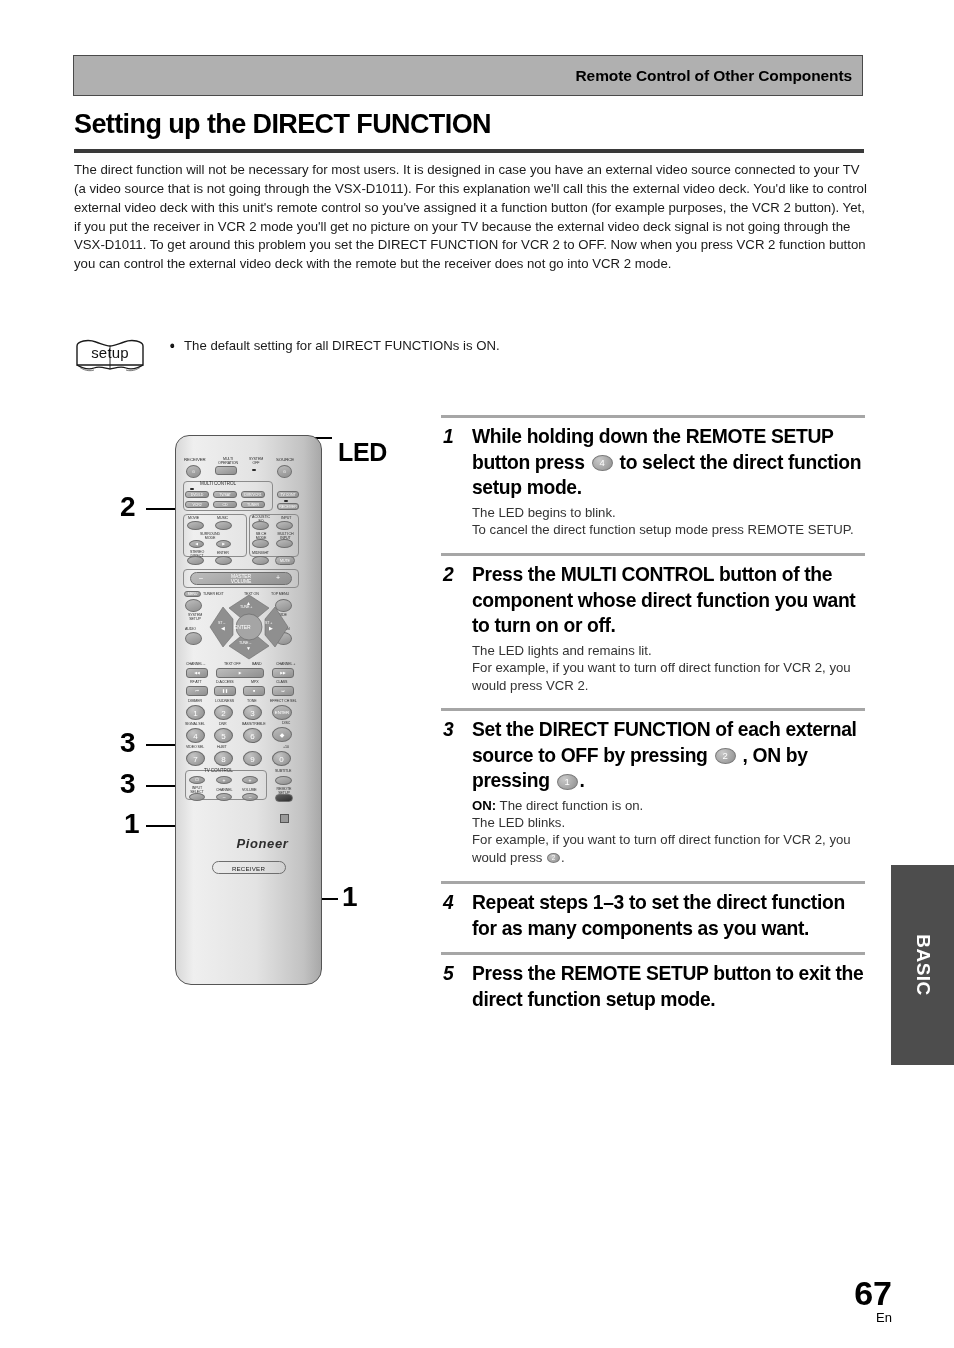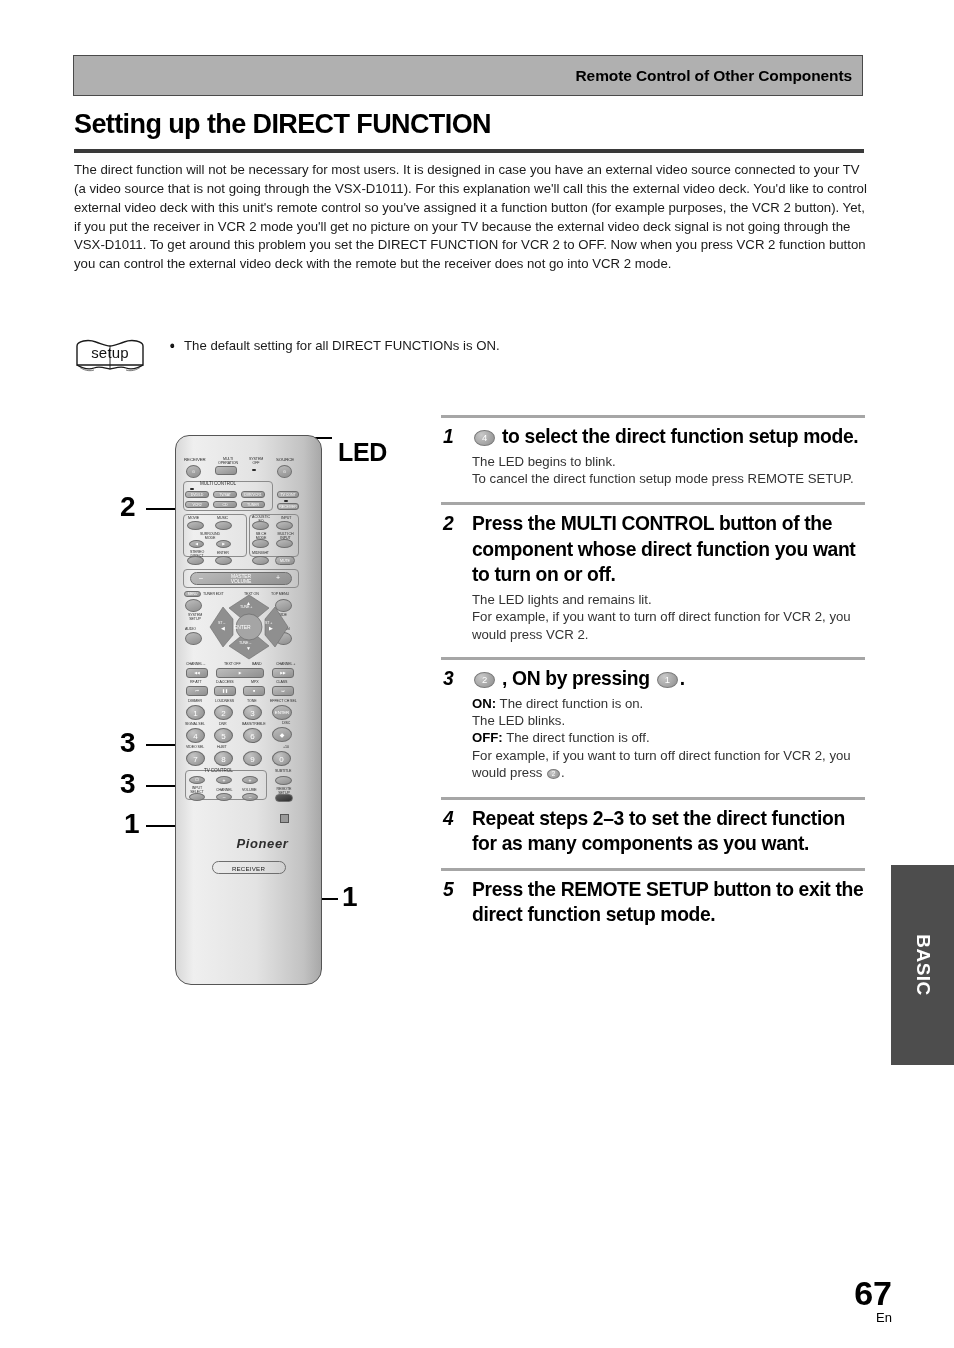--- a/index.html
+++ b/index.html
@@ -689,55 +689,54 @@
     </div>
   </div>
 </div>
 
 <div id="steps">
 
   <div class="step">
     <div class="rule"></div>
     <div class="step-head">
       <span class="step-num">1</span>
-      <span class="keybadge"><i>4</i></span><span> to select the direct function setup mode.</span>
+      <span>While holding down the REMOTE SETUP button press </span><span class="keybadge"><i>4</i></span><span> to select the direct function setup mode.</span>
     </div>
     <div class="step-body" style="white-space:pre-line;">The LED begins to blink.
 To cancel the direct function setup mode press REMOTE SETUP.</div>
   </div>
 
   <div class="step" style="margin-top:15px;">
     <div class="rule"></div>
     <div class="step-head">
       <span class="step-num">2</span>
       <span>Press the MULTI CONTROL button of the component whose direct function you want to turn on or off.</span>
     </div>
     <div class="step-body" style="white-space:pre-line;">The LED lights and remains lit.
 For example, if you want to turn off direct function for VCR 2, you would press VCR 2.</div>
   </div>
 
   <div class="step" style="margin-top:14px;">
     <div class="rule"></div>
     <div class="step-head">
       <span class="step-num">3</span>
-      <span class="keybadge"><i>2</i></span><span> , ON by pressing </span><span class="keybadge"><i>1</i></span><span>.</span>
+      <span>Set the DIRECT FUNCTION of each external source to OFF by pressing </span><span class="keybadge"><i>2</i></span><span> , ON by pressing </span><span class="keybadge"><i>1</i></span><span>.</span>
     </div>
     <div class="step-body">
       <div><b>ON:</b><span> The direct function is on.</span></div>
       <div>The LED blinks.</div>
-      <div><b>OFF:</b><span> The direct function is off.</span></div>
       <div><span>For example, if you want to turn off direct function for VCR 2, you would press </span><span class="keybadge sm"><i>2</i></span><span>.</span></div>
     </div>
   </div>
 
   <div class="step" style="margin-top:15px;">
     <div class="rule"></div>
     <div class="step-head">
       <span class="step-num">4</span>
-      <span>Repeat steps 2–3 to set the direct function for as many components as you want.</span>
+      <span>Repeat steps 1–3 to set the direct function for as many components as you want.</span>
     </div>
   </div>
 
   <div class="step" style="margin-top:11px;">
     <div class="rule"></div>
     <div class="step-head">
       <span class="step-num">5</span>
       <span>Press the REMOTE SETUP button to exit the direct function setup mode.</span>
     </div>
   </div>

